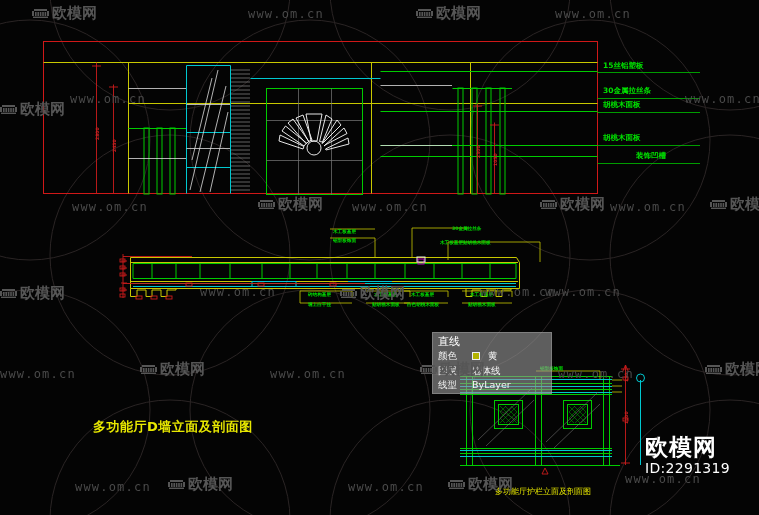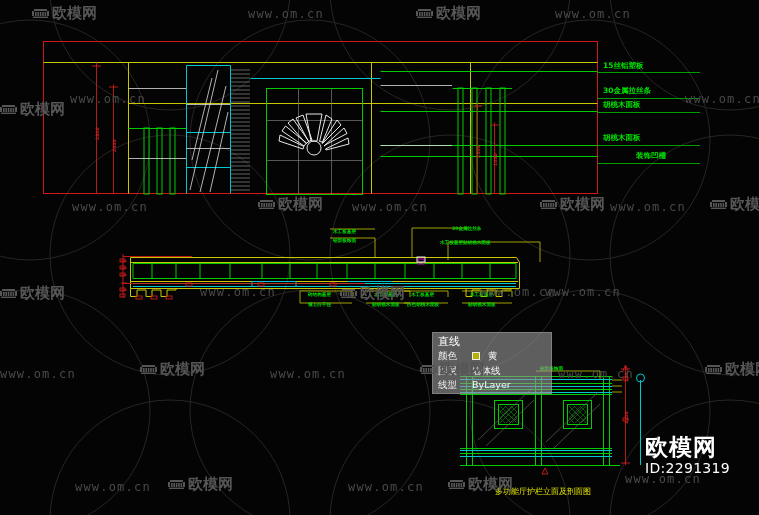--- a/index.html
+++ b/index.html
@@ -444,20 +444,21 @@
     <div class="tt-row">
       <span class="tt-key">图层</span>
       <span class="tt-val">墙体线</span>
     </div>
     <div class="tt-row">
       <span class="tt-key">线型</span>
       <span class="tt-val">ByLayer</span>
     </div>
   </div>
 
+  <div class="title-main" style="left:93px; top:418px;">多功能厅D墙立面及剖面图</div>
   <div class="title-sub" style="left:463px; top:486px;">多功能厅护栏立面及剖面图</div>
 
   <div class="brand brand-name" style="left:645px; top:432px;">欧模网</div>
   <div class="brand brand-id" style="left:645px; top:460px;">ID:2291319</div>
 
   <div id="wm-host">
       <div class="wm-text" style="left: 248px; top: 7px;">www.om.cn</div>
       <div class="wm-text" style="left: 555px; top: 7px;">www.om.cn</div>
       <div class="wm-text" style="left: 70px; top: 92px;">www.om.cn</div>
       <div class="wm-text" style="left: 685px; top: 92px;">www.om.cn</div>

